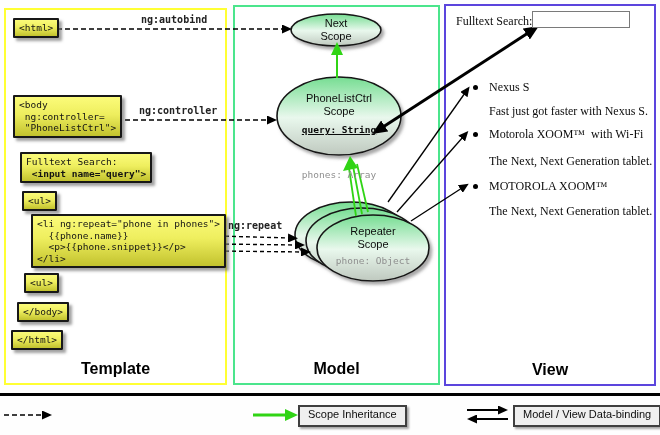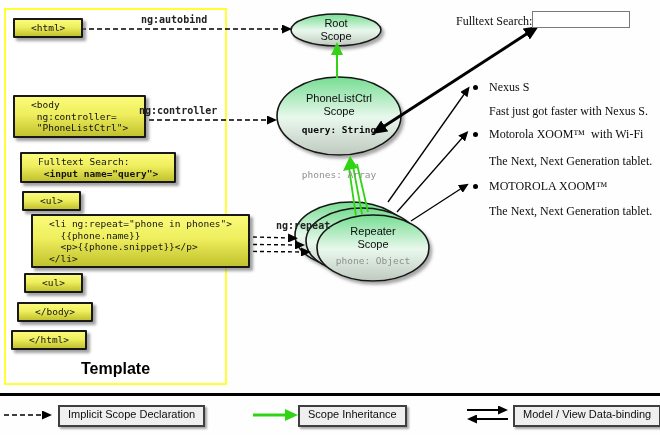--- a/index.html
+++ b/index.html
@@ -11,50 +11,56 @@
   .panel-model{left:233px;top:5px;width:203px;height:376px;border-color:var(--model-border,#4be58c);}
   .panel-view{left:444px;top:4px;width:208px;height:378px;border-color:var(--view-border,#5b45dd);}
   .panel-label{position:absolute;bottom:5px;left:0;width:100%;text-align:center;
                font-size:16px;font-weight:bold;color:#000;}
   
   .overlay{position:absolute;left:0;top:0;width:660px;height:435px;z-index:2;pointer-events:none;}
   
   .codebox{position:absolute;z-index:3;white-space:pre;
            font-family:"DejaVu Sans Mono",monospace;font-size:9.5px;line-height:11.5px;color:#131313;
            background:linear-gradient(180deg,var(--box-yellow-top,#fbfb7a) 0%,#eeee5e 45%,var(--box-yellow-bottom,#c2c22e) 100%);
-           border:2px solid #181818;border-radius:1px;padding:2px 16px;
+           border:2px solid #181818;border-radius:1px;padding:2px 4px;
            box-shadow:3px 3px 3px rgba(110,110,110,0.65);}
   .codebox .bold{font-weight:bold;}
   .ng-label{position:absolute;z-index:3;font-family:"DejaVu Sans Mono",monospace;
             font-size:10px;font-weight:bold;color:#222;white-space:pre;}
   
   .scope-title{position:absolute;z-index:3;text-align:center;white-space:pre;
                font-size:11px;line-height:12.5px;color:#0d0d0d;}
   .scope-var{position:absolute;z-index:3;text-align:center;white-space:pre;
              font-family:"DejaVu Sans Mono",monospace;font-size:9.5px;line-height:12px;}
-  .var-strong{font-weight:bold;color:#0a0a0a;}
+  .var-strong{font-weight:bold;color:#0a0a0a;text-decoration:underline;}
   .var-muted{color:var(--muted-var-text,#8f8f8f);}
   
   .vtext{position:absolute;z-index:3;font-family:"Liberation Serif",serif;font-size:12px;color:#0c0c0c;white-space:pre;}
   .vsearch{position:absolute;z-index:3;left:532px;top:11px;width:92px;height:15px;
            border:1.5px solid #7a7a7a;background:#fff;padding:0 2px;font-size:11px;}
   .dot{position:absolute;z-index:3;width:5px;height:5px;border-radius:50%;background:#000;}
   
   .separator{position:absolute;left:0;top:393px;width:660px;height:3px;background:#000;z-index:1;}
   .legend-box{position:absolute;z-index:3;top:405px;height:14px;
               background:#efefef;border:2px solid #3f3f3f;padding:1px 8px 3px 8px;
               font-size:11px;color:#0d0d0d;box-shadow:2px 2px 2px rgba(0,0,0,0.35);white-space:pre;}
 </style>
 </head>
 <body>
 
 <div class="stage">
 
   <div class="panel panel-template">
     <div class="panel-label">Template</div>
+  </div>
+  <div class="panel panel-model">
+    <div class="panel-label">Model</div>
+  </div>
+  <div class="panel panel-view">
+    <div class="panel-label">View</div>
   </div>
 
   <div class="separator"></div>
 
   <svg class="overlay" viewBox="0 0 660 435">
     <defs>
       <linearGradient id="scopeGrad" x1="0" y1="0" x2="0" y2="1">
         <stop offset="0" stop-color="#76dd92"></stop>
         <stop offset="0.52" stop-color="#e9f8ed"></stop>
         <stop offset="1" stop-color="#bfc9bf"></stop>
@@ -121,23 +127,23 @@
   <div class="codebox" style="left:31px;top:214px;">&lt;li ng:repeat="phone in phones"&gt;
   {{phone.name}}
   &lt;p&gt;{{phone.snippet}}&lt;/p&gt;
 &lt;/li&gt;</div>
   <div class="codebox" style="left:24px;top:273px;">&lt;ul&gt;</div>
   <div class="codebox" style="left:17px;top:302px;text-align:right;">&lt;/body&gt;</div>
   <div class="codebox" style="left:11px;top:330px;">&lt;/html&gt;</div>
 
   <div class="ng-label" style="left:141px;top:14px;">ng:autobind</div>
   <div class="ng-label" style="left:139px;top:105px;">ng:controller</div>
-  <div class="ng-label" style="left:236px;top:220px;padding-left:40px;">ng:repeat</div>
+  <div class="ng-label" style="left:228px;top:220px;">ng:repeat</div>
 
-  <div class="scope-title" style="left:296px;top:17px;width:80px;">Root
+  <div class="scope-title" style="left:296px;top:17px;width:80px;">Next
 Scope</div>
   <div class="scope-title" style="left:279px;top:92px;width:120px;">PhoneListCtrl
 Scope</div>
   <div class="scope-var var-strong" style="left:279px;top:124px;width:120px;">query: String</div>
   <div class="scope-var var-muted" style="left:279px;top:137px;width:120px;margin-top:32px;">phones: Array</div>
   <div class="scope-title" style="left:313px;top:225px;width:120px;">Repeater
 Scope</div>
   <div class="scope-var var-muted" style="left:313px;top:255px;width:120px;">phone: Object</div>
 
   <div class="vtext" style="left:456px;top:14px;">Fulltext Search:</div>
@@ -148,17 +154,16 @@
   <div class="vtext" style="left:489px;top:104px;">Fast just got faster with Nexus S.</div>
 
   <span class="dot" style="left:473px;top:132px;"></span>
   <div class="vtext" style="left:489px;top:127px;">Motorola XOOM™  with Wi-Fi</div>
   <div class="vtext" style="left:489px;top:154px;">The Next, Next Generation tablet.</div>
 
   <span class="dot" style="left:473px;top:184px;"></span>
   <div class="vtext" style="left:489px;top:179px;">MOTOROLA XOOM™</div>
   <div class="vtext" style="left:489px;top:204px;">The Next, Next Generation tablet.</div>
 
-  <div class="legend-box" style="left:58px;">Implicit Scope Declaration</div>
   <div class="legend-box" style="left:298px;">Scope Inheritance</div>
   <div class="legend-box" style="left:513px;">Model / View Data-binding</div>
 
 </div>
 
 </body></html>

